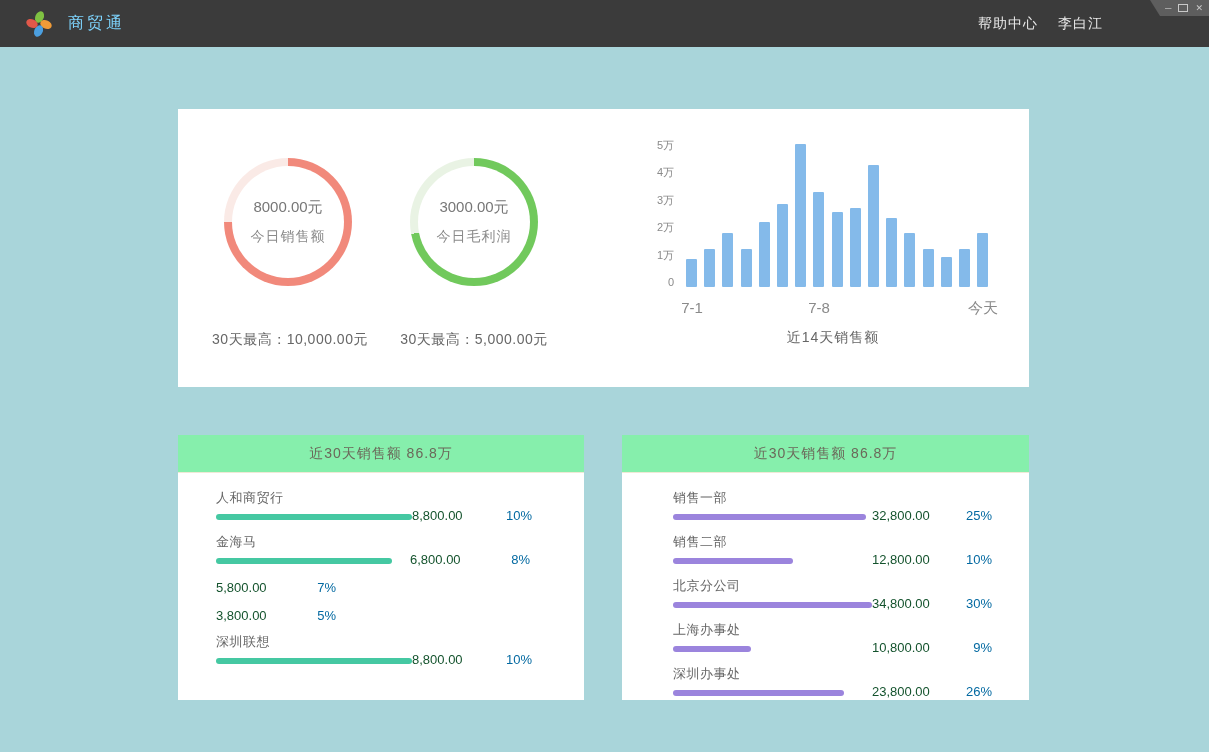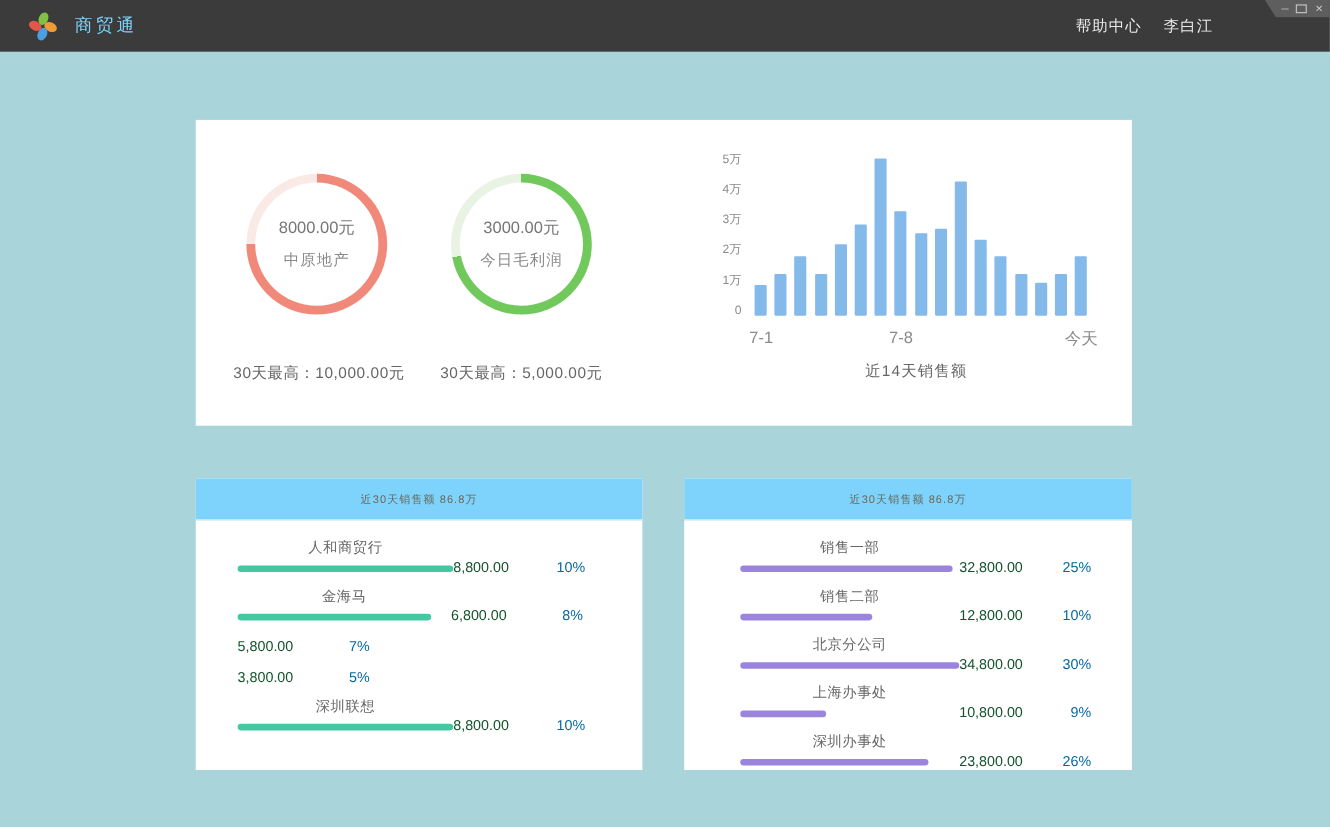--- a/index.html
+++ b/index.html
@@ -28,23 +28,23 @@
   }
   .win-btn{color:#c9c9c9;font-size:9px;line-height:16px;cursor:pointer;display:inline-block;}
   .win-btn.max-box{width:8px;height:6px;border:1px solid #c9c9c9;background:transparent;}
   
   .card{position:absolute;background:#ffffff;}
   .card-top{left:178px;top:109px;width:851px;height:278px;}
   .card-list{top:435px;width:406px;height:265px;}
   .card-list.left{left:178px;}
   .card-list.right{left:622px;width:407px;}
   .card-header{
-    height:37px;background:#7dd3fc;border-bottom:1px solid #efe9d6;
+    height:37px;background:#86efac;border-bottom:1px solid #efe9d6;
     display:flex;align-items:center;justify-content:center;
-    font-size:10px;color:#6b685a;letter-spacing:1px;
+    font-size:14px;color:#6b685a;letter-spacing:1px;
   }
   
   .donut{position:absolute;width:128px;height:128px;border-radius:50%;top:49px;}
   .donut.sales{left:46px;}
   .donut.profit{left:232px;}
   .donut-hole{
     position:absolute;inset:8px;background:#fff;border-radius:50%;
     display:flex;flex-direction:column;align-items:center;justify-content:center;gap:11px;
   }
   .donut-value{font-size:15px;color:#777;}
@@ -59,21 +59,21 @@
   .chart{position:absolute;left:470px;top:28px;width:370px;height:230px;}
   .ytick{position:absolute;left:0;width:26px;text-align:right;font-size:11px;color:#8a8a8a;line-height:14px;}
   .vbar{position:absolute;width:11px;border-radius:1px;}
   .xtick{position:absolute;top:162px;width:60px;text-align:center;font-size:15px;color:#8a8a8a;}
   .chart-title{position:absolute;top:192px;left:0;width:100%;text-align:center;font-size:14px;color:#666;letter-spacing:1px;}
   
   .list{box-sizing:border-box;}
   .card-list.left .list{padding:16px 54px 0 38px;}
   .card-list.right .list{padding:16px 37px 0 51px;}
   .row{display:flex;margin-bottom:13px;}
-  .row-left{flex:1;text-align:center;}
+  .row-left{flex:1;}
   .row-name{font-size:13px;color:#666;margin-bottom:7px;letter-spacing:0.5px;}
   .row-bar{height:6px;border-radius:3px;}
   .row-right{display:flex;align-self:flex-end;transform:translateY(3px);}
   .row-amount{width:80px;text-align:left;font-size:13px;color:#14532d;}
   .row-pct{width:40px;text-align:right;font-size:13px;color:#0369a1;}
 </style>
 </head>
 <body>
 
 <div class="topbar">
@@ -102,21 +102,21 @@
     <span class="win-btn max-box"></span>
     <span class="win-btn">✕</span>
   </div>
 </div>
 
 <div class="card card-top">
 
   <div class="donut sales" style="background: conic-gradient(rgb(241, 137, 123) 0deg, rgb(241, 137, 123) 75%, rgb(250, 234, 230) 75%, rgb(250, 234, 230) 100%);">
     <div class="donut-hole">
       <div class="donut-value">8000.00元</div>
-      <div class="donut-label">中原地产</div>
+      <div class="donut-label">今日销售额</div>
     </div>
   </div>
   <div class="donut-footer sales">30天最高：10,000.00元</div>
 
   <div class="donut profit" style="background: conic-gradient(rgb(113, 201, 92) 0deg, rgb(113, 201, 92) 72%, rgb(233, 243, 228) 72%, rgb(233, 243, 228) 100%);">
     <div class="donut-hole">
       <div class="donut-value">3000.00元</div>
       <div class="donut-label">今日毛利润</div>
     </div>
   </div>

